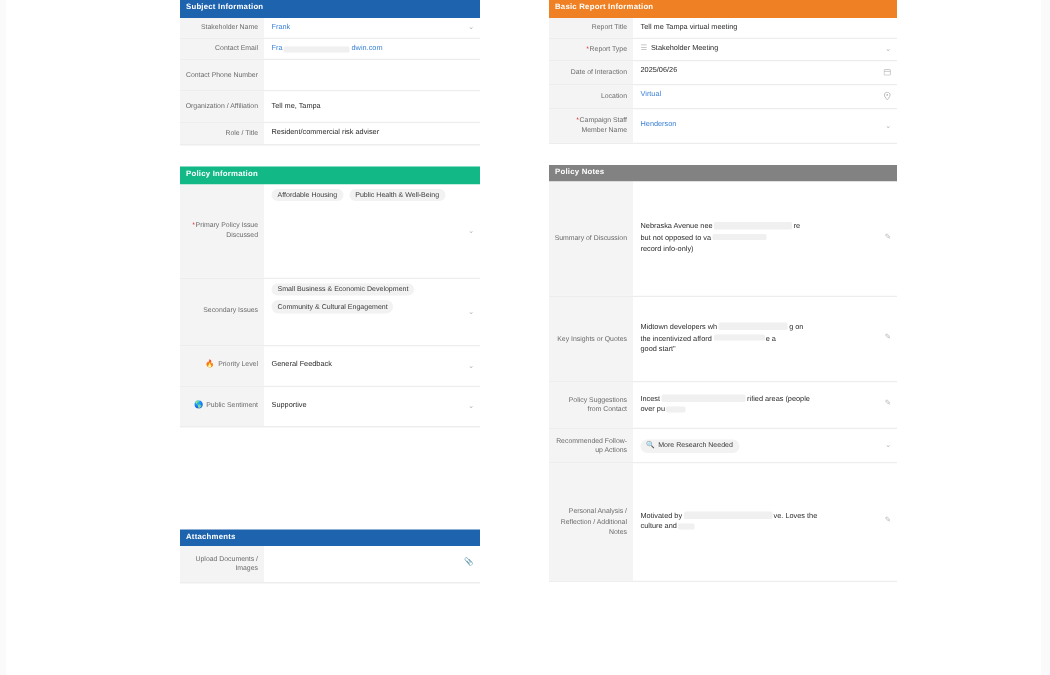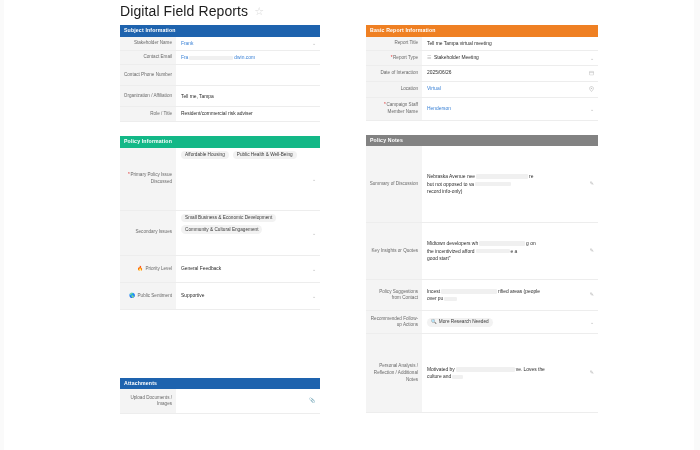--- a/index.html
+++ b/index.html
@@ -201,24 +201,20 @@
 </head>
 <body>
 
 <div class="page">
 
   <div class="gutter-left"></div>
   <div class="gutter-right"></div>
 
   <div class="content">
 
-    <div class="page-title-row">
-      <span class="page-title">Digital Field Reports</span>
-      <span class="star-icon">☆</span>
-    </div>
 
     <div class="columns">
 
       <div class="col-left">
 
         <div class="section">
           <div class="section-header hdr-blue">Subject Information</div>
           <div class="rows">
 
             <div class="row">

